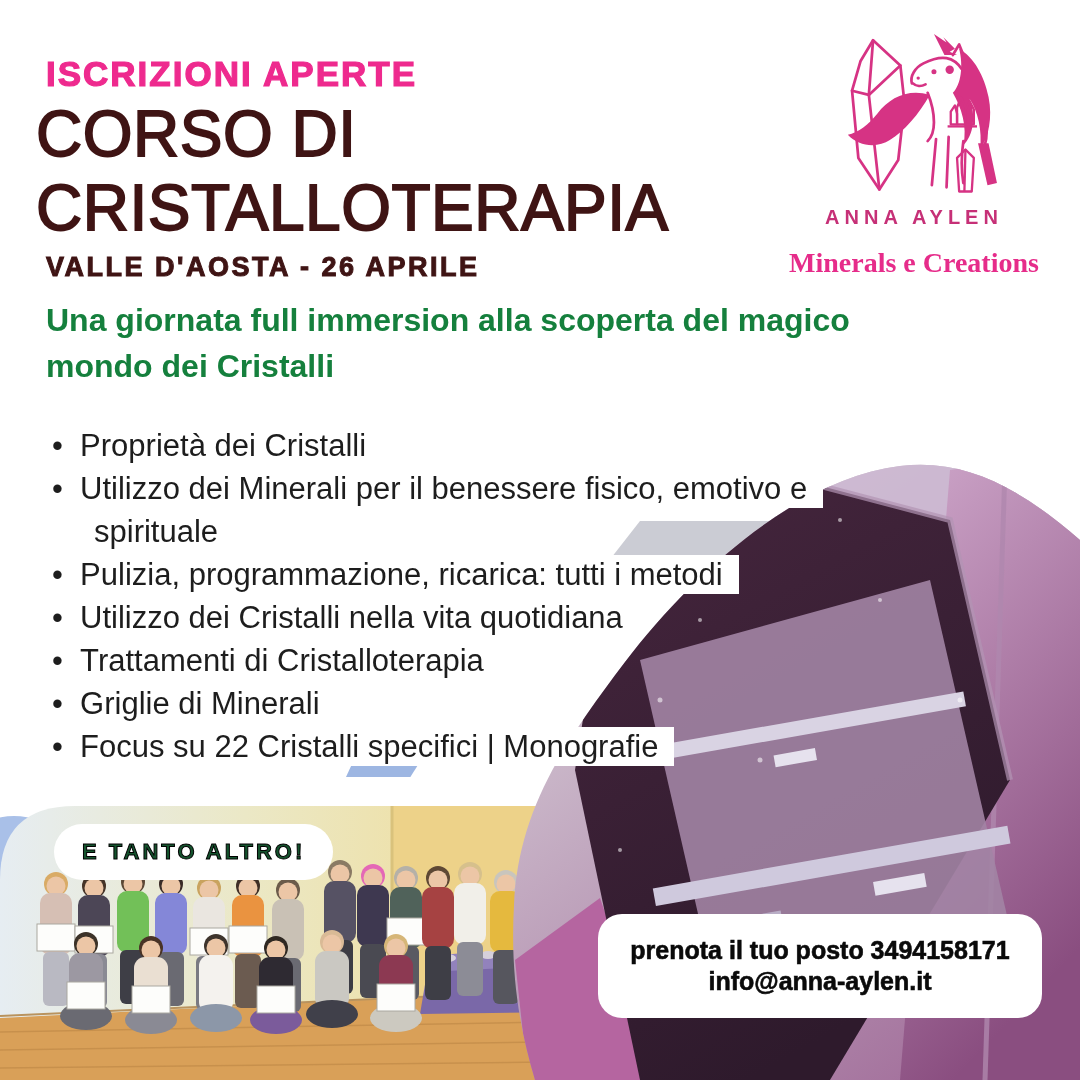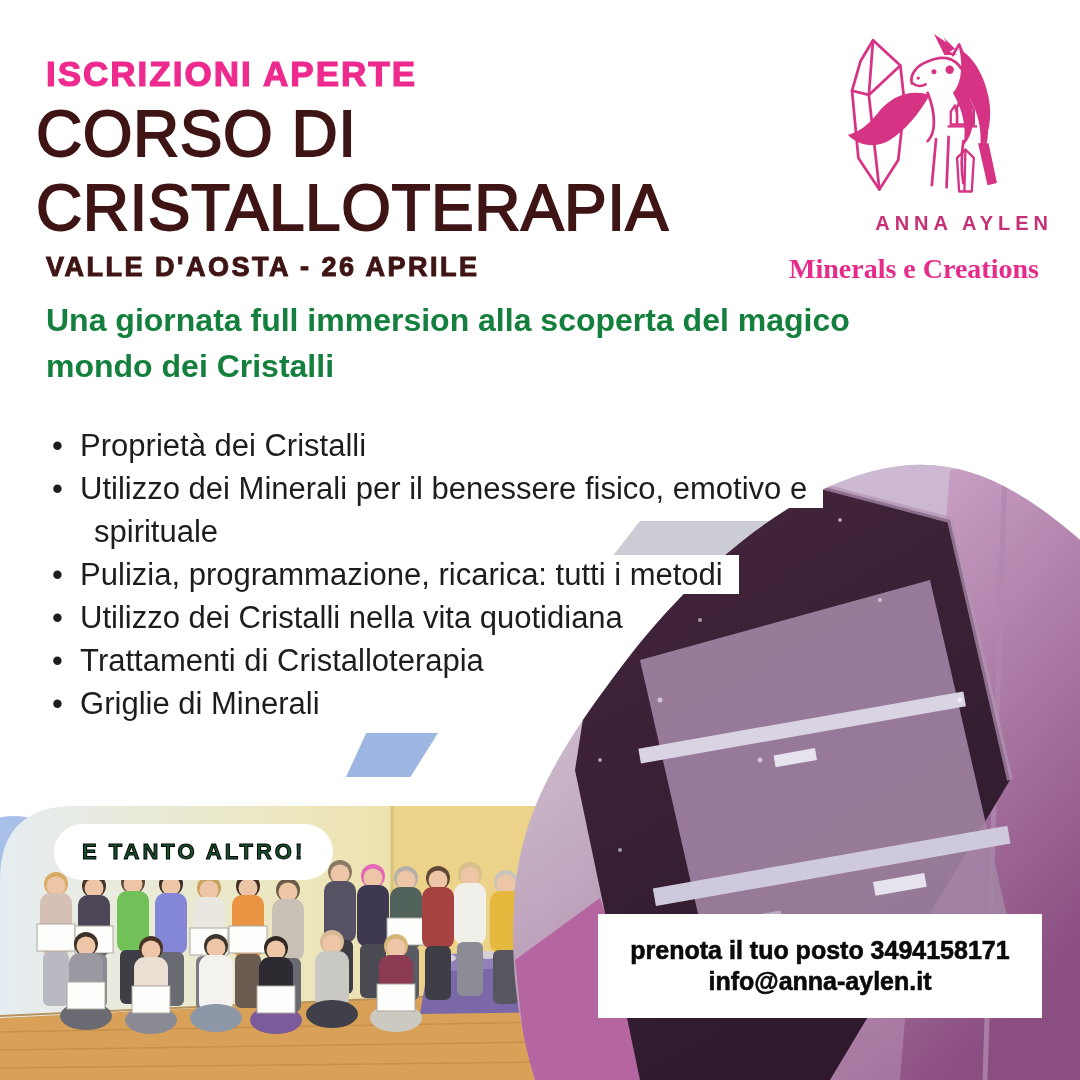--- a/index.html
+++ b/index.html
@@ -32,26 +32,26 @@
   .topics .t{background:#ffffff;padding:2px 16px 2px 4px;
              -webkit-box-decoration-break:clone;box-decoration-break:clone;}
   .topics .t::before{content:"\2022\00a0\00a0";}
 
   .more-pill{left:54px;top:824px;background:#ffffff;border-radius:34px;padding:15px 28px;
              font-size:22px;font-weight:700;letter-spacing:3px;color:#14532d;
              -webkit-text-stroke:1px #000;}
 
   .contact-box{left:598px;top:914px;width:444px;height:104px;background:#ffffff;
                display:flex;flex-direction:column;align-items:center;justify-content:center;
-               text-align:center;font-size:25px;line-height:31px;font-weight:700;color:#0a0a0a;
+               text-align:center;font-size:25px;line-height:31px;font-weight:700;color:#0a0a0a;border-radius:24px;
                -webkit-text-stroke:0.6px #0a0a0a;}
 
   
   .logo{left:775px;top:34px;width:278px;text-align:center;}
-  .brand-name{margin-top:6px;font-size:20px;font-weight:700;letter-spacing:5px;color:#c63077;text-align:right;}
+  .brand-name{font-size:20px;font-weight:700;letter-spacing:5px;color:#c63077;}
   .brand-tagline{margin-top:18px;font-size:28px;font-weight:700;color:#e62c8a;
                  font-family:"Liberation Serif",serif;}
 </style>
 </head>
 <body>
 
 <div class="canvas">
 
   <div class="abs blob-left"></div>
   <div class="abs blob-wedge"></div>
@@ -325,20 +325,21 @@
     <div class="brand-tagline">Minerals e Creations</div>
   </div>
 
   <ul class="abs topics">
       <li><span class="t">Proprietà dei Cristalli</span></li>
       <li><span class="t">Utilizzo dei Minerali per il benessere fisico, emotivo e spirituale</span></li>
       <li><span class="t">Pulizia, programmazione, ricarica: tutti i metodi</span></li>
       <li><span class="t">Utilizzo dei Cristalli nella vita quotidiana</span></li>
       <li><span class="t">Trattamenti di Cristalloterapia</span></li>
       <li><span class="t">Griglie di Minerali</span></li>
+      <li><span class="t">Focus su 22 Cristalli specifici | Monografie</span></li>
     </ul>
 
   <div class="abs more-pill">E TANTO ALTRO!</div>
 
   <div class="abs contact-box">
     <div>prenota il tuo posto 3494158171</div>
     <div>info@anna-aylen.it</div>
   </div>
 
 </div>

